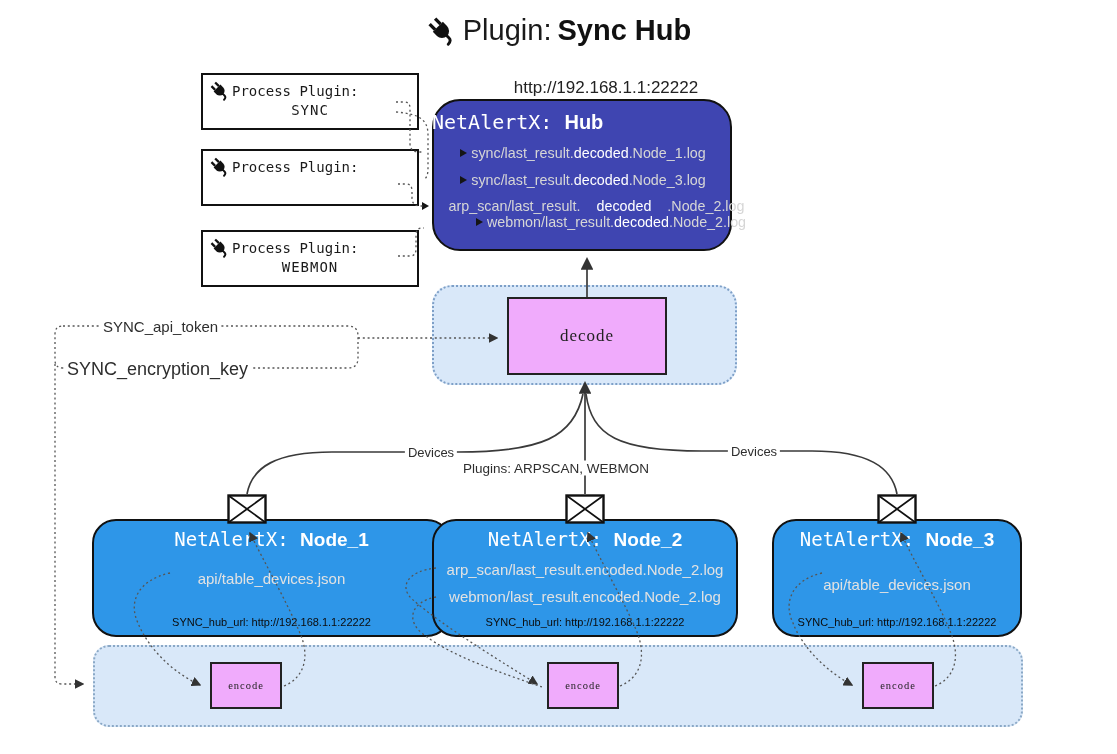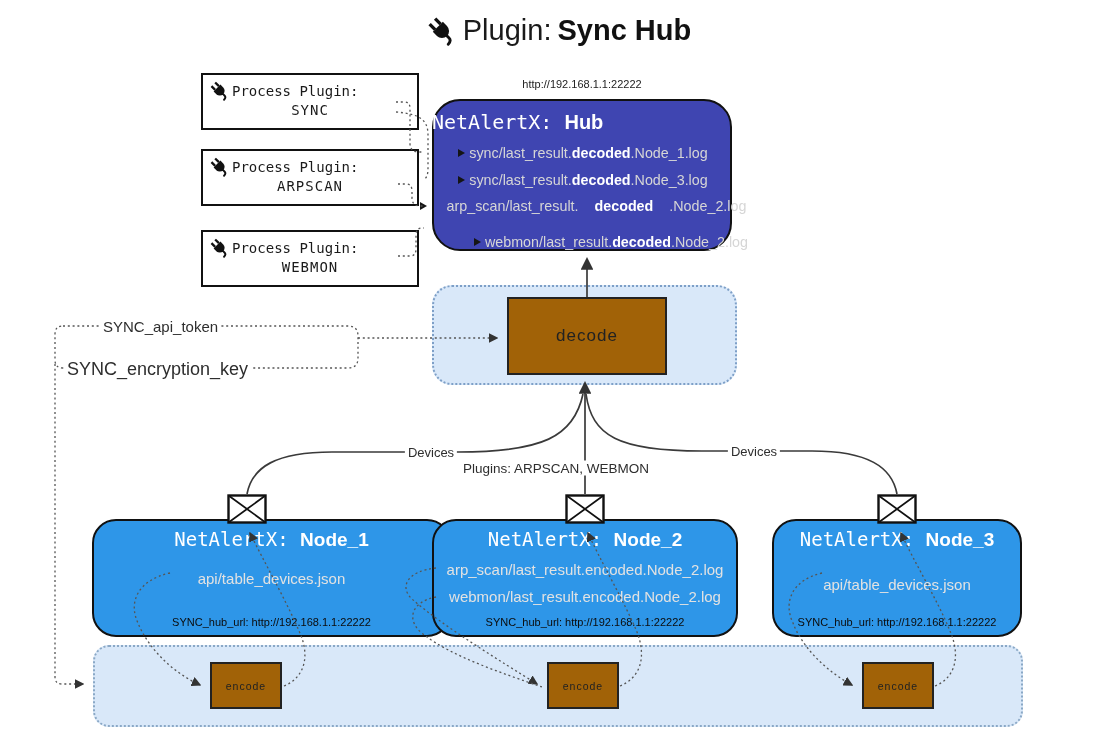--- a/index.html
+++ b/index.html
@@ -8,44 +8,44 @@
   .abs{position:absolute;}
   
   .layer1{z-index:1;} svg.connectors{position:absolute;left:0;top:0;z-index:5;pointer-events:none;}
   .layer6{z-index:6;}
   
   .title{left:0;top:14px;width:1117px;display:flex;justify-content:center;align-items:center;gap:6px;
          font-size:29px;color:#1a1a1a;}
   .title b{font-weight:700;color:#111;}
   .plug{color:#111;flex:0 0 auto;}
   
-  .hub-url{left:432px;top:78px;width:300px;text-align:center;font-size:11px;color:#222;}
+  .hub-url{left:456px;top:78px;width:300px;text-align:center;font-size:17px;color:#222;}
   .hub{left:432px;top:99px;width:300px;height:152px;border:2px solid #111;border-radius:28px;
        background:var(--hub_fill,#3f45b1);box-sizing:border-box;}
   .hub-title{left:432px;top:110px;width:300px;text-align:left;color:#fff;
              font-family:"DejaVu Sans Mono",monospace;font-size:20px;}
   .hub-title b,.node-title b{font-family:"Liberation Sans",sans-serif;font-weight:700;}
   .hub-line{left:436px;width:294px;height:19px;display:flex;justify-content:center;align-items:center;
             font-size:14.3px;color:#d6d6d6;white-space:nowrap;}
-  .hub-line b{color:#fff;font-weight:700;text-align:right;}
+  .hub-line b{color:#fff;font-weight:400;text-align:right;}
   .bullet{width:0;height:0;border-left:7px solid #151515;border-top:4.5px solid transparent;
           border-bottom:4.5px solid transparent;display:inline-block;margin-right:4px;}
-  .hl1{top:143px;} .hl2{top:170px;} .hl3{top:196px;gap:16px;} .hl4{top:232px;padding-left:28px;}
+  .hl1{top:143px;} .hl2{top:170px;} .hl3{top:196px;gap:16px;} .hl4{top:212px;padding-left:28px;}
   
   .pbox{left:177px;width:218px;height:57px;border:2px solid #111;background:#fff;box-sizing:border-box;
         font-family:"DejaVu Sans Mono",monospace;font-size:14px;color:#1a1a1a;margin-left:24px;}
   .pb1{top:73px;} .pb2{top:149px;} .pb3{top:230px;}
   .pbox .l1{display:flex;align-items:center;gap:2px;padding:5px 0 0 6px;}
   .pbox .l2{text-align:center;margin-top:1px;letter-spacing:1px;}
   
   .panel{background:var(--panel_fill,#d9e8f9);border:2px dotted var(--panel_border,#7d9fc7);
          box-sizing:border-box;}
   .decode-wrap{left:432px;top:285px;width:305px;height:100px;border-radius:20px;}
-  .iobox{background:#a16207;border:2px solid #222;box-sizing:border-box;display:flex;align-items:center;
-         justify-content:center;font-family:Liberation Sans, sans-serif;color:#222;}
+  .iobox{background:#f0abfc;border:2px solid #222;box-sizing:border-box;display:flex;align-items:center;
+         justify-content:center;font-family:Liberation Serif, serif;color:#222;}
   .decode-box{left:507px;top:297px;width:160px;height:78px;font-size:17px;letter-spacing:1px;z-index:2;}
   
   .wlabel{background:#fff;padding:0 3px;white-space:nowrap;color:#2e2e2e;}
   .tok{left:100px;top:318px;font-size:15px;}
   .key{left:64px;top:359px;font-size:18px;}
   .devl{left:431px;top:452px;transform:translate(-50%,-50%);font-size:13px;}
   .devr{left:754px;top:451px;transform:translate(-50%,-50%);font-size:13px;}
   .plc{left:556px;top:468px;transform:translate(-50%,-50%);font-size:13.5px;}
   
   .node{top:519px;height:118px;border:2px solid #111;border-radius:24px;
@@ -129,21 +129,20 @@
       </div>
     <div class="l2">SYNC</div>
   </div>
   <div class="abs pbox pb2 layer1">
     <div class="l1">
         <svg class="plug" width="21" height="21">
           <use href="#plugsym"></use>
         </svg>
         <span>Process Plugin:</span>
       </div>
-    <div class="l2">ARPSCAN</div>
   </div>
   <div class="abs pbox pb3 layer1">
     <div class="l1">
         <svg class="plug" width="21" height="21">
           <use href="#plugsym"></use>
         </svg>
         <span>Process Plugin:</span>
       </div>
     <div class="l2">WEBMON</div>
   </div>

